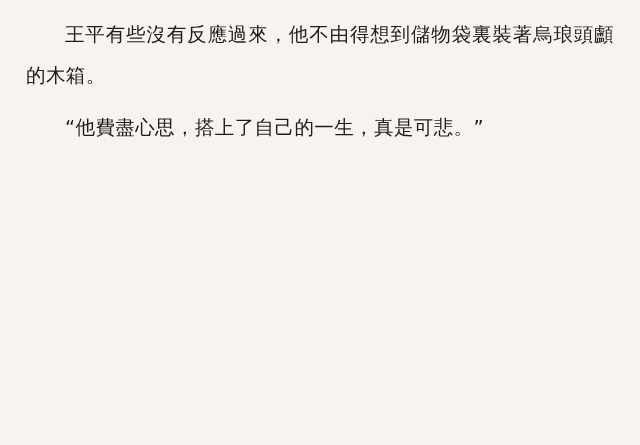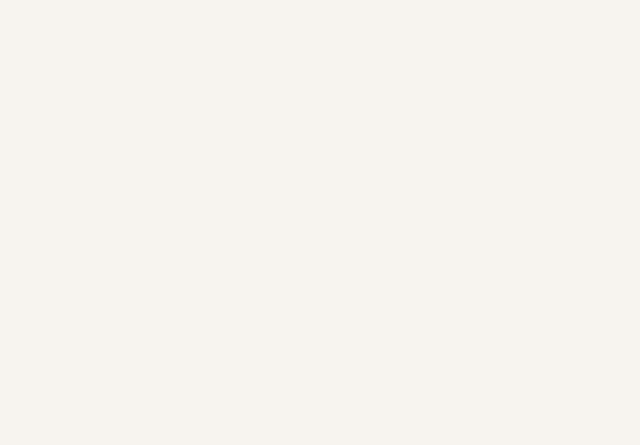--- a/index.html
+++ b/index.html
@@ -48,19 +48,25 @@
     text-indent: 0;
     background: #f2efe9;
     font-family: "DejaVu Sans", "Liberation Sans", sans-serif;
   }
 </style>
 </head>
 <body>
 
 <div class="page">
 
+  <p class="para">
+    <span>王平有些沒有反應過來，他不由得想到儲物袋裏裝著烏琅頭顱的木箱。</span>
+  </p>
 
 
 
 
 
+  <p class="para">
+    <span>“他費盡心思，搭上了自己的一生，真是可悲。”</span>
+  </p>
 
 </div>
 
 </body></html>

